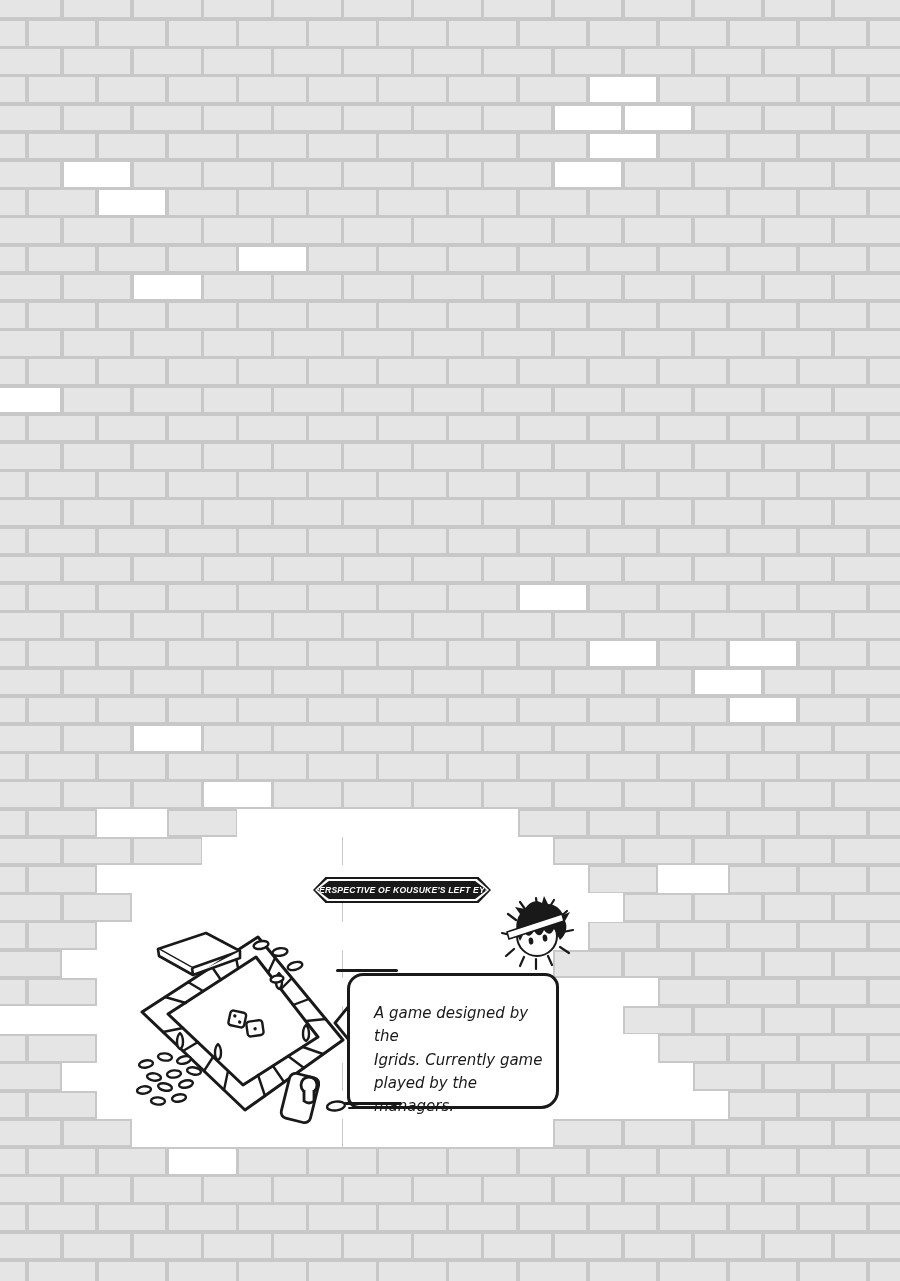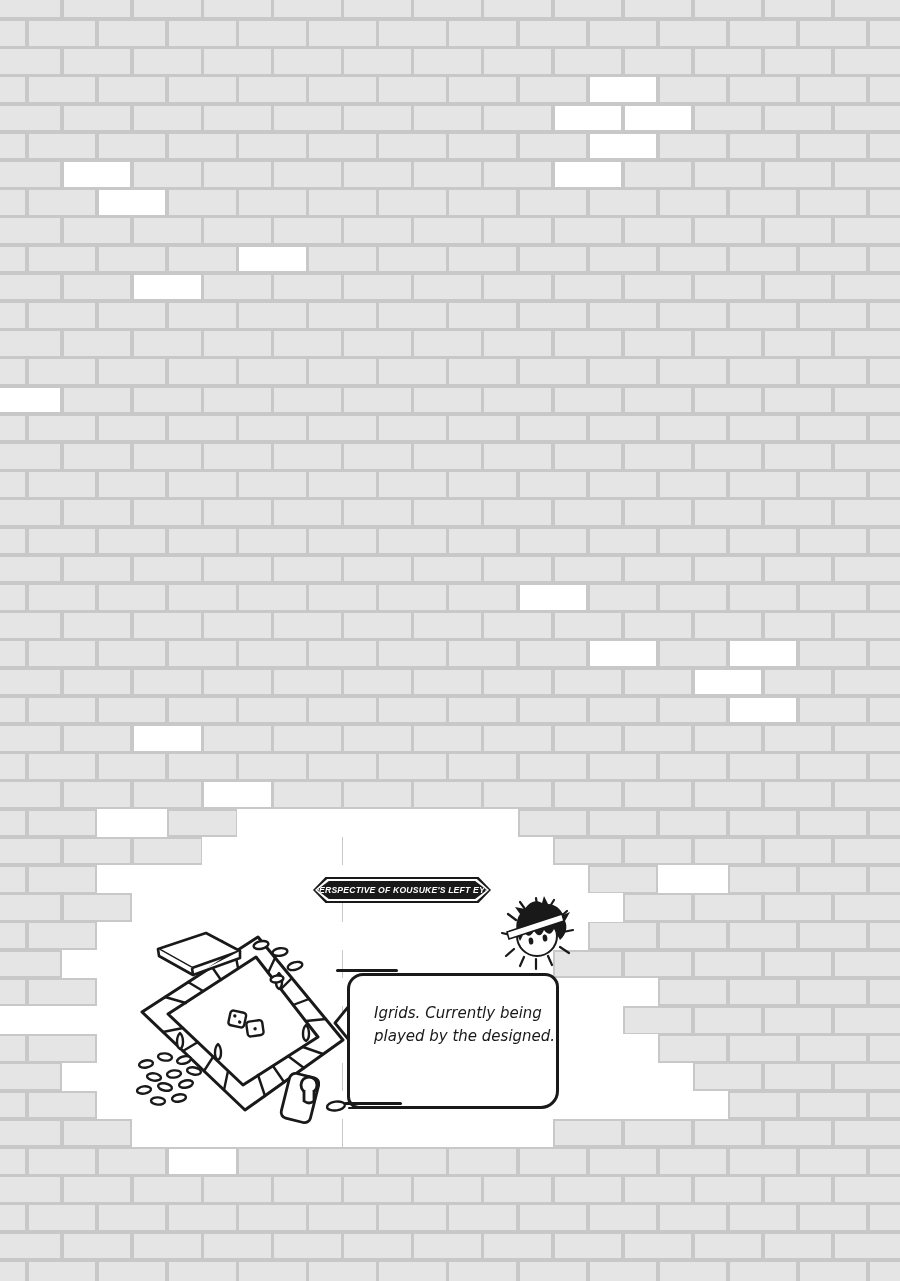--- a/index.html
+++ b/index.html
@@ -782,21 +782,22 @@
       <ellipse cx="208" cy="181" rx="9" ry="4.4" transform="rotate(-8 208 181)" fill="#fff" stroke="#191919" stroke-width="2.4"></ellipse>
     </g>
   </svg>
 
   <svg id="bubble-tail" viewBox="0 0 22 50">
     <path d="M21,3 L3,25 L21,47" fill="#ffffff" stroke="#191919" stroke-width="2.8" stroke-linecap="round" stroke-linejoin="round"></path>
   </svg>
 
   <div id="bubble">
     <div class="txt">
-      <div>Igrids. Currently being</div>
-      <div>played by the designed.</div>
+      <div>A game designed by the</div>
+      <div>Igrids. Currently game</div>
+      <div>played by the managers.</div>
     </div>
   </div>
 
   <div class="sketchline" style="left:336px;top:969px;width:62px;height:2.5px;"></div>
   <div class="sketchline" style="left:344px;top:1102px;width:58px;height:2.5px;"></div>
   <div class="sketchline" style="left:348px;top:1107px;width:48px;height:2px;"></div>
 </div>
 
 </body></html>

